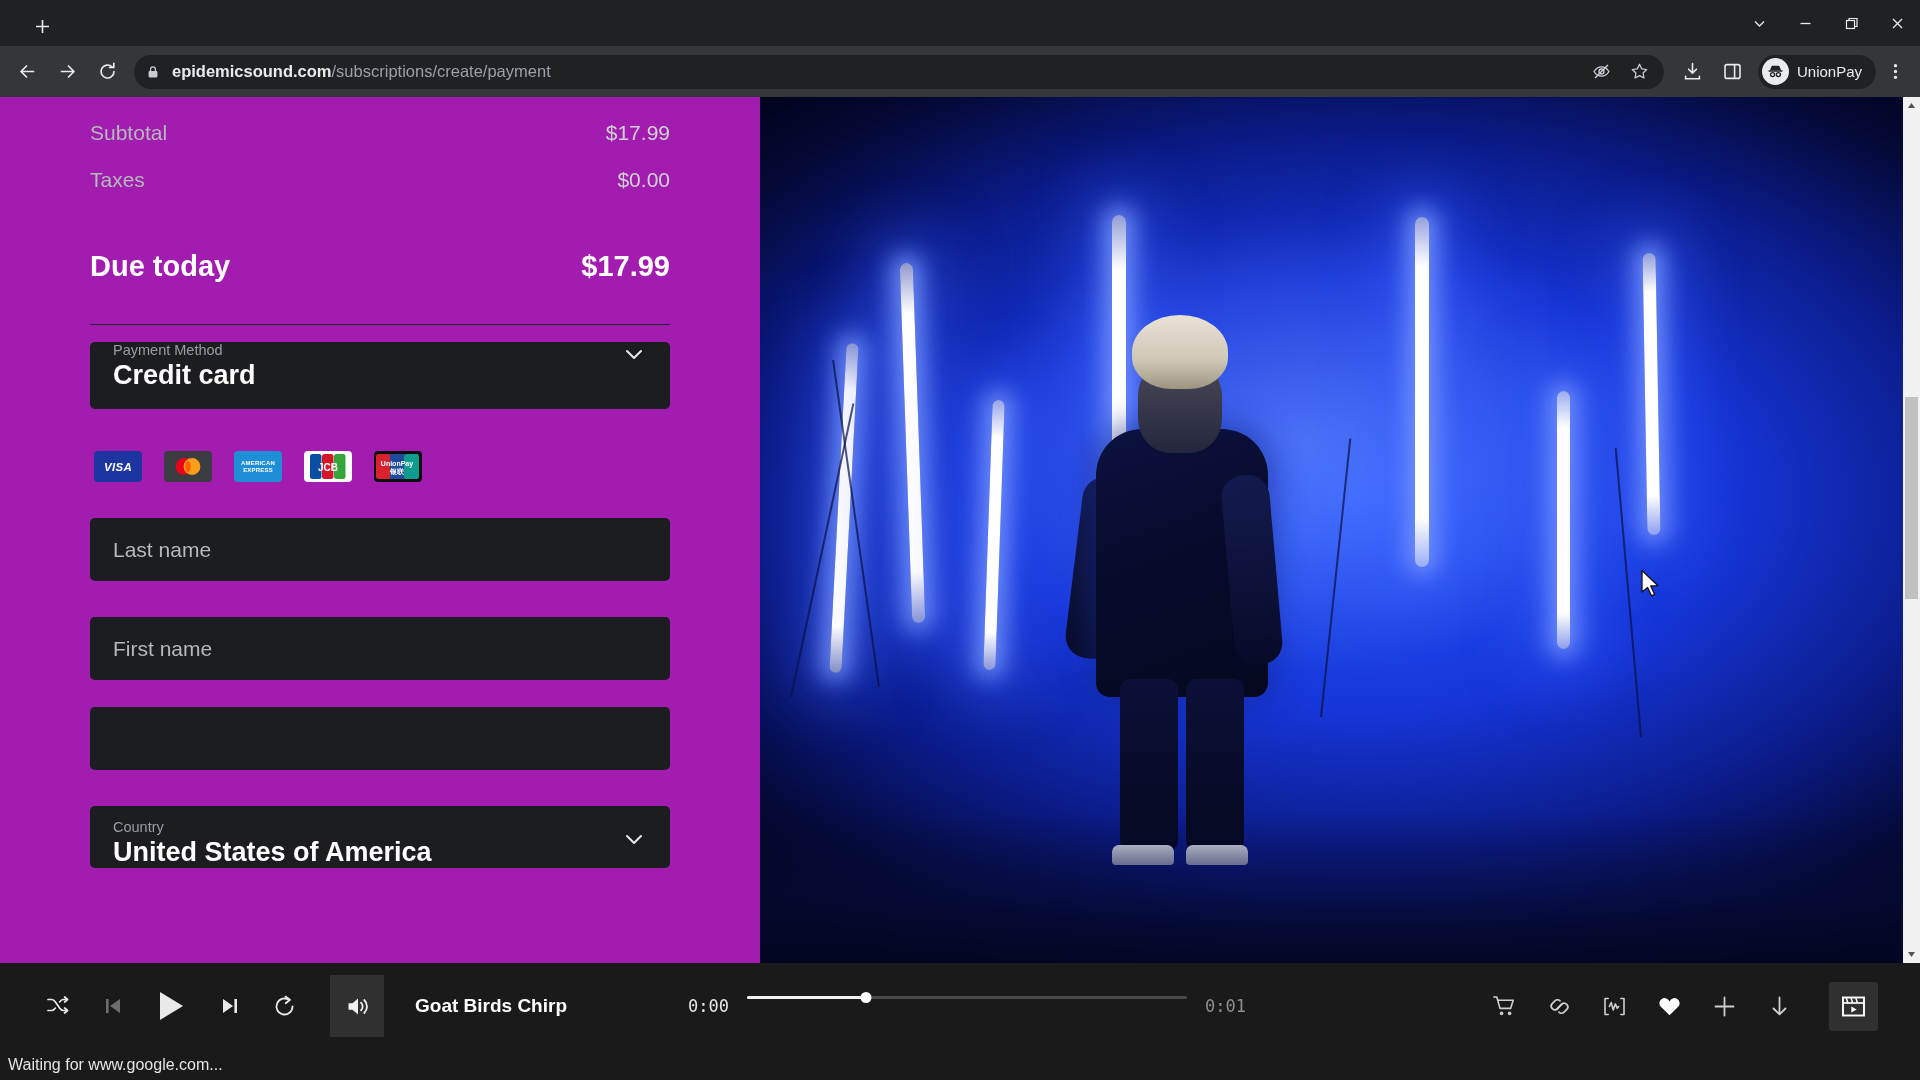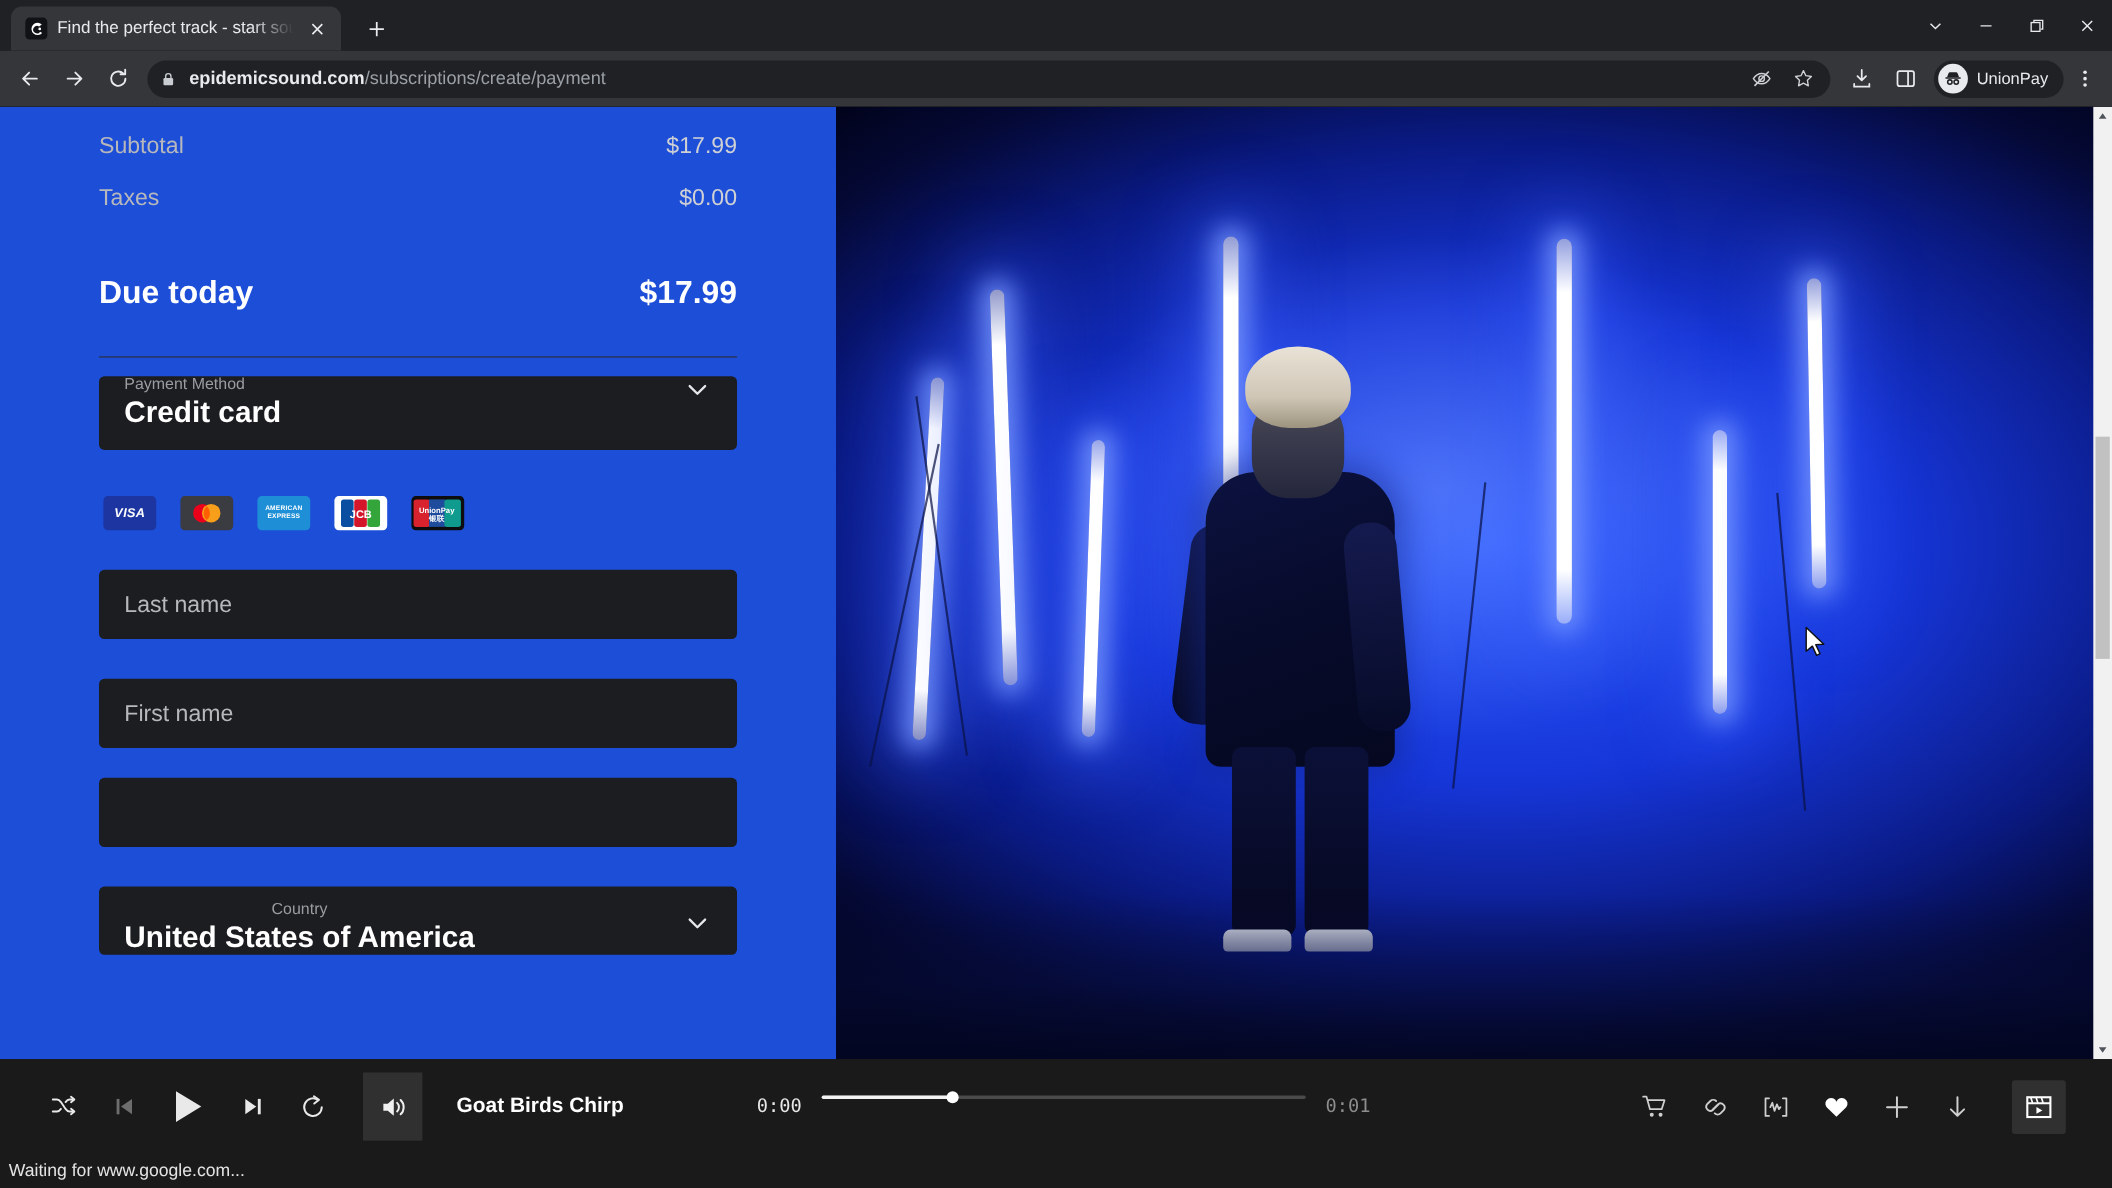--- a/index.html
+++ b/index.html
@@ -83,21 +83,21 @@
   .menu-dots { width:34px; height:38px; display:flex; align-items:center; justify-content:center; color:#e8eaed; flex:0 0 auto; }
 
   
   .viewport {
     position:absolute; left:0; top:97px; width:1920px; height:866px;
     background:#0d0d0f; display:flex; overflow:hidden;
   }
 
   
   .checkout {
-    width:760px; flex:0 0 auto; background:#1d4ed8;
+    width:760px; flex:0 0 auto; background:#a21caf;
     padding:24px 0 0 0; position:relative;
   }
   .ck-inner { width:580px; margin-left:90px; }
 
   .totline { display:flex; justify-content:space-between; align-items:baseline; }
   .totline.sub { margin-bottom:23px; }
   .tot-label { color:#b6b8bb; font-size:21px; }
   .tot-val { color:#cfd1d4; font-size:21px; }
   .tot-label.big { color:#fff; font-size:29px; font-weight:700;margin-top:28px; }
   .tot-val.big { color:#fff; font-size:29px; font-weight:700; }
@@ -131,21 +131,21 @@
   .cc-jcb { background:#fff; }
   .cc-up { background:#0d0d0f; }
 
   .field {
     margin-top:36px; height:63px; background:#1c1d20; border-radius:5px;
     display:flex; align-items:center; padding:0 23px;
   }
   .field .ph { color:#b6b8bb; font-size:21px; }
   .field.empty { margin-top:27px; }
 
-  .select-box.country { margin-top:36px; height:62px; align-items:flex-start; padding-top:13px;text-align:center; }
+  .select-box.country { margin-top:36px; height:62px; align-items:flex-start; padding-top:13px; }
 
   
   .video {
     flex:1 1 auto; position:relative; overflow:hidden;
     background:radial-gradient(ellipse 78% 62% at 52% 46%, #2b5bff 0%, #1636d8 40%, #0a1a84 68%, #040936 87%, #01031a 100%);
   }
   .tube {
     position:absolute; border-radius:60px;
     background:linear-gradient(to bottom, rgba(255,255,255,.55) 0%, #ffffff 14%, #ffffff 86%, rgba(255,255,255,.5) 100%);
     box-shadow:0 0 22px 9px rgba(120,150,255,.85), 0 0 60px 26px rgba(60,95,255,.5);
@@ -262,34 +262,20 @@
   .status-text {
     color:#e4e4e4; font-size:16px; padding-left:8px; white-space:nowrap;
   }
 </style>
 </head>
 <body>
 
 <div class="browser">
 
   <div class="tabstrip">
-    <div class="tab">
-      <span class="tab-favicon">
-        <svg width="13" height="13" viewBox="0 0 13 13">
-          <path d="M11 2.2A5.6 5.6 0 1 0 11.4 10l-1.9-1.2A3.4 3.4 0 1 1 8.6 4.2z" fill="#fff"></path>
-          <circle cx="9.1" cy="6.3" r="1.25" fill="#fff"></circle>
-        </svg>
-      </span>
-      <span class="tab-title">Find the perfect track - start sou</span>
-      <span class="tab-close">
-        <svg width="13" height="13" viewBox="0 0 13 13">
-            <path d="M2 2l9 9M11 2l-9 9" stroke="currentColor" stroke-width="1.5" fill="none"></path>
-          </svg>
-      </span>
-    </div>
     <div class="newtab">
       <svg width="17" height="17" viewBox="0 0 17 17">
           <path d="M8.5 2v13M2 8.5h13" stroke="currentColor" stroke-width="1.6" fill="none"></path>
         </svg>
     </div>
     <div class="winctl">
       <div class="winbtn">
         <svg width="15" height="15" viewBox="0 0 15 15">
             <path d="M3 5.5l4.5 4.5L12 5.5" stroke="currentColor" stroke-width="1.3" fill="none"></path>
           </svg>

